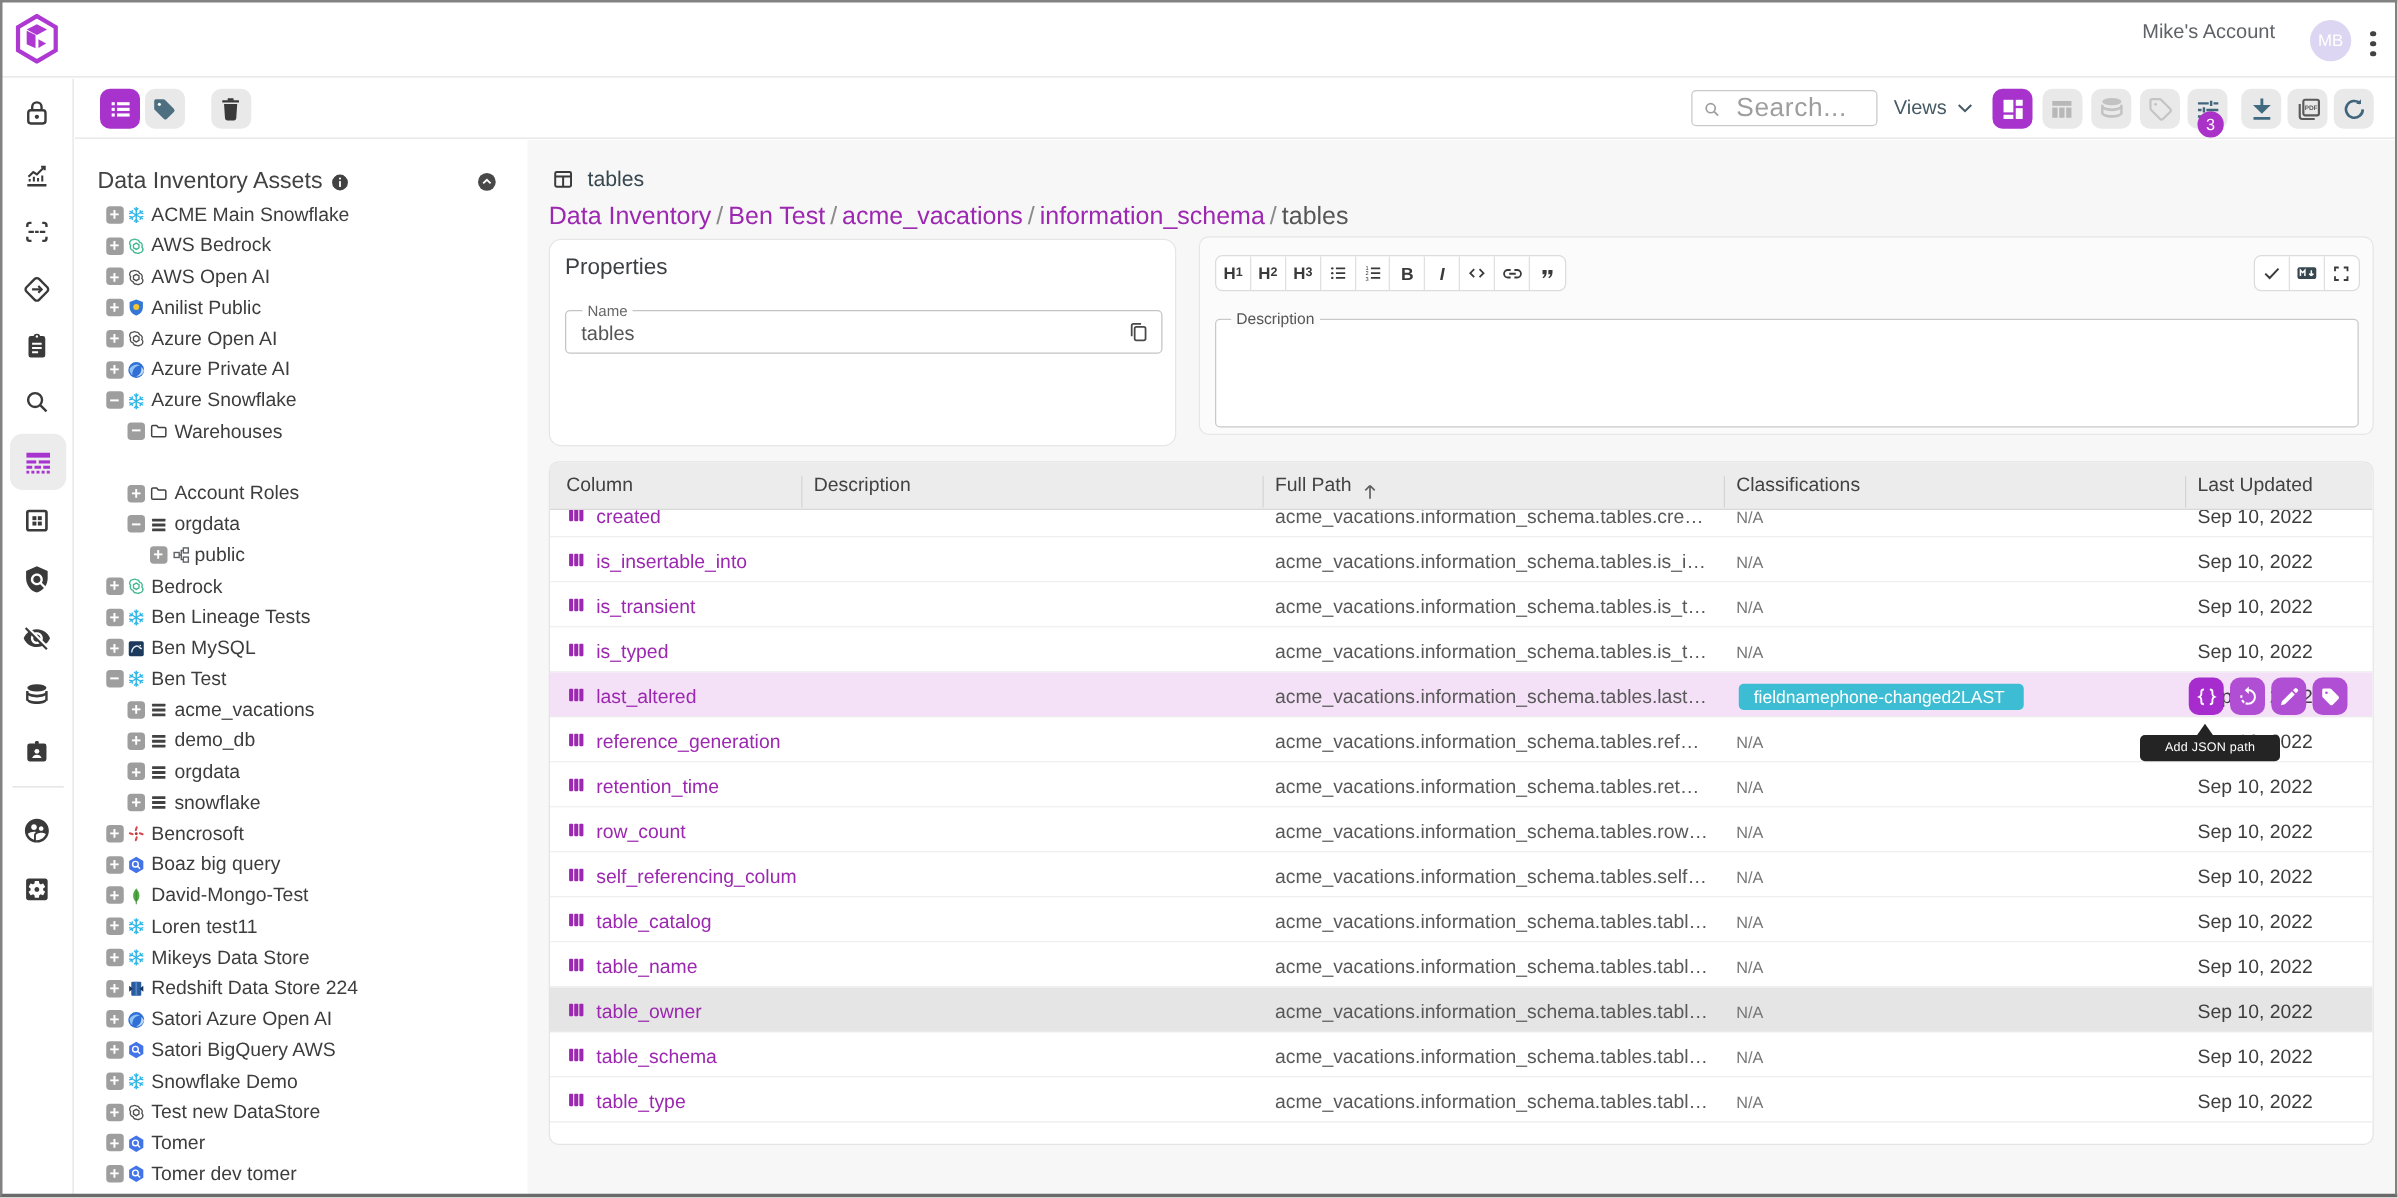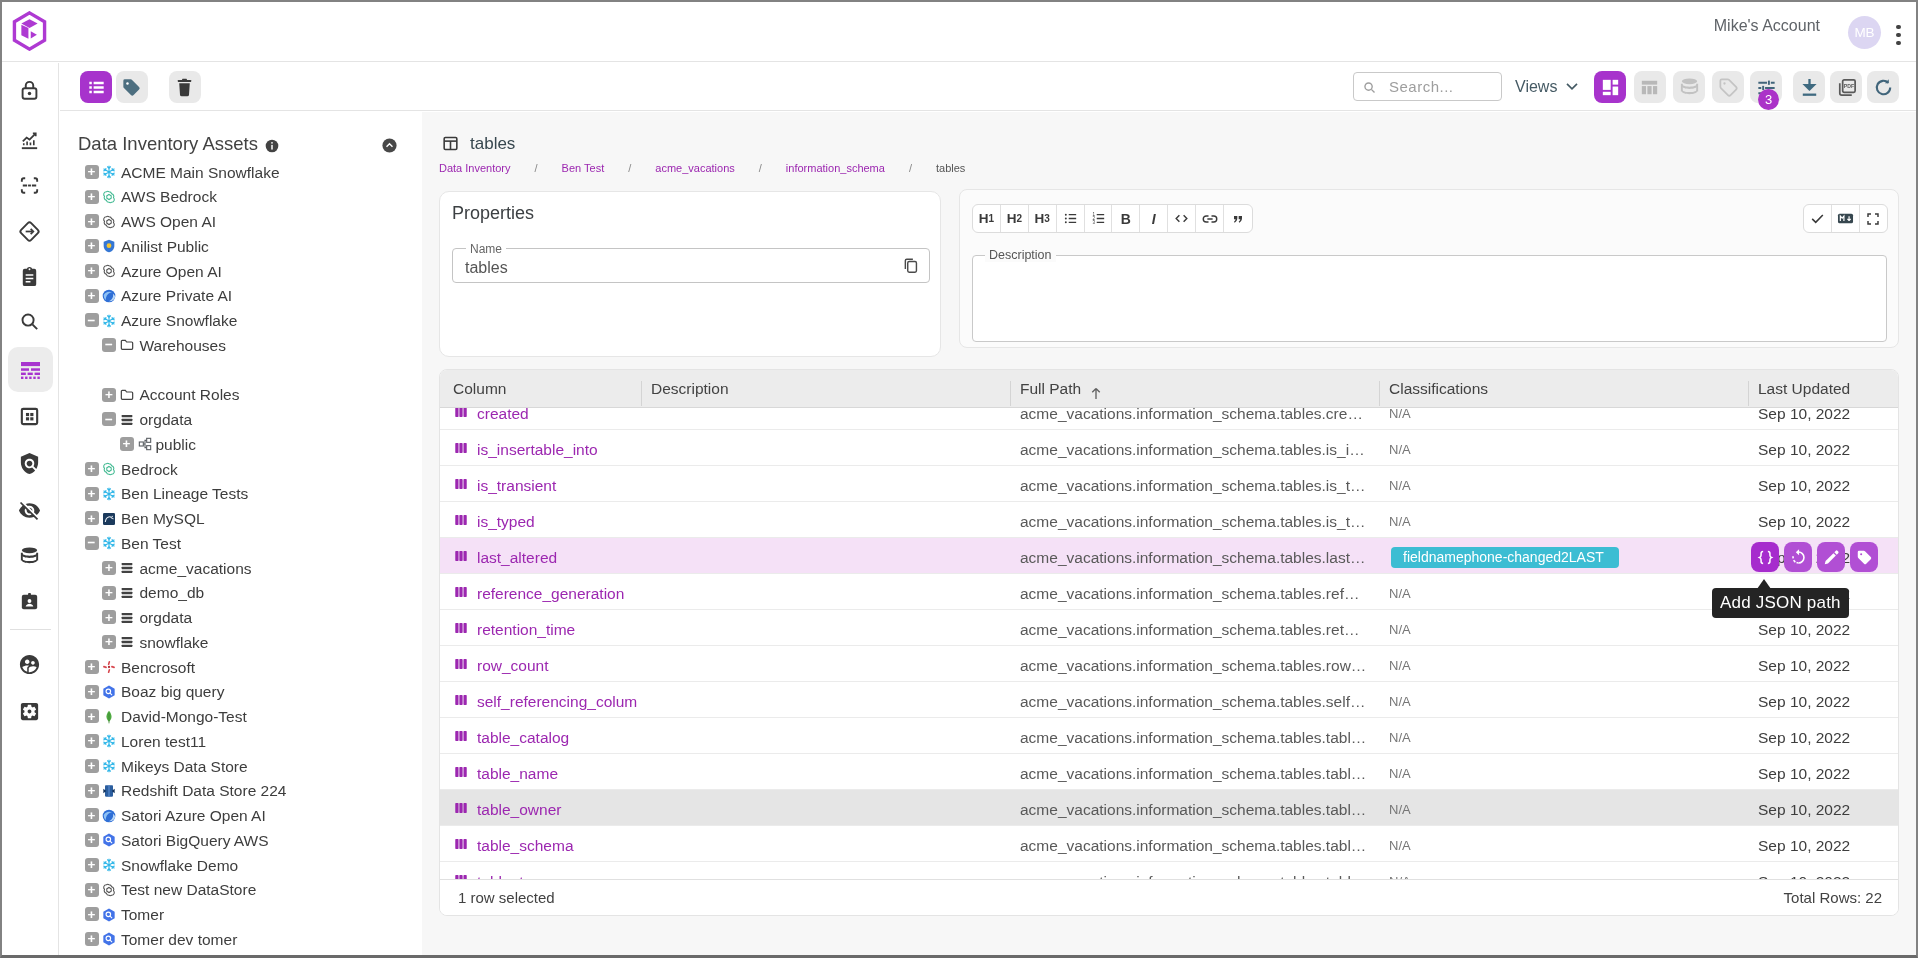--- a/index.html
+++ b/index.html
@@ -145,21 +145,21 @@
         <path d="M6.5 7.5h11l-.8 12a1.8 1.8 0 0 1-1.8 1.7H9.1a1.8 1.8 0 0 1-1.8-1.7z" fill="#3a3a3a"></path>
         <rect x="5" y="4.3" width="14" height="2" rx="0.5" fill="#3a3a3a"></rect>
         <rect x="9.5" y="2.8" width="5" height="2" rx="0.5" fill="#3a3a3a"></rect>
       </svg>
     </div>
 <div class="abs" style="left:1293px;top:9px;width:149px;height:29px;border:1px solid #c9c9c9;border-radius:4px;background:#fff">
       <div class="abs" style="left:8px;top:7px"><svg width="15" height="15" viewBox="0 0 24 24" style="">
           <circle cx="10.5" cy="10.5" r="5.8" fill="none" stroke="#9e9e9e" stroke-width="2.2"></circle>
           <path d="M15 15l5 5" stroke="#9e9e9e" stroke-width="2.2"></path>
         </svg></div>
-      <div class="abs" style="left:35px;top:0;height:27px;line-height:27px;font-size:15px;color:#9e9e9e;letter-spacing:.5px">Search...</div>
+      <div class="abs" style="left:35px;top:0;height:27px;line-height:27px;font-size:21px;color:#9e9e9e;letter-spacing:.5px">Search...</div>
     </div>
 <div class="abs" style="left:1455px;top:0;height:48px;display:flex;align-items:center;font-size:16px;color:#455a64">Views</div>
 <div class="abs" style="left:1502px;top:13px"><svg width="20" height="20" viewBox="0 0 24 24" style="">
         <path d="M6 9.5l6 6 6-6" fill="none" stroke="#455a64" stroke-width="2"></path>
       </svg></div>
 <div class="btn32" style="left:1534px;top:8px;background:#a733cc;border-radius:8px">
       <svg width="23" height="23" viewBox="0 0 24 24" style="">
         <rect x="4" y="4" width="8.2" height="10.5" fill="#fff"></rect>
         <rect x="14.2" y="4" width="5.8" height="5" fill="#fff"></rect>
         <rect x="4" y="16.5" width="8.2" height="3.5" fill="#fff"></rect>
@@ -499,21 +499,21 @@
 <span class="lbl" style="left:61px">Tomer dev tomer</span>
 </div>
 </div>
 <div class="main">
 <div class="abs" style="left:19px;top:22px"><svg width="19" height="19" viewBox="0 0 24 24" style="">
         <rect x="4" y="4.5" width="16" height="15" rx="1.5" fill="none" stroke="#3a3a3a" stroke-width="2"></rect>
         <path d="M4 9h16" stroke="#3a3a3a" stroke-width="2"></path>
         <path d="M12 9v10.5" stroke="#3a3a3a" stroke-width="2"></path>
       </svg></div>
 <div class="abs" style="left:48px;top:22px;font-size:17px;color:#37474f">tables</div>
-<div class="abs" style="left:17px;top:50px;font-size:11px;display:flex;gap:24px;align-items:center">
+<div class="abs" style="left:17px;top:50px;font-size:20px;display:flex;gap:4px;align-items:center">
       <span style="color:#9c27b0">Data Inventory</span>
       <span class="sep">/</span>
       <span style="color:#9c27b0">Ben Test</span>
       <span class="sep">/</span>
       <span style="color:#9c27b0">acme_vacations</span>
       <span class="sep">/</span>
       <span style="color:#9c27b0">information_schema</span>
       <span class="sep">/</span>
       <span style="color:#555">tables</span>
     </div>
@@ -781,22 +781,18 @@
         <span class="abs" style="left:647px;top:14px"><svg width="18" height="18" viewBox="0 0 24 24" style="">
             <path d="M12 20V6M12 6l-5 5M12 6l5 5" stroke="#616161" stroke-width="1.8" fill="none"></path>
           </svg></span>
         <span class="abs" style="left:949px;top:0;height:38px;line-height:38px;font-size:15.5px;color:#424242">Classifications</span>
         <span class="abs" style="left:1318px;top:0;height:38px;line-height:38px;font-size:15.5px;color:#424242">Last Updated</span>
         <div class="abs" style="left:201px;top:11px;width:1px;height:25px;background:#d4d4d4"></div>
         <div class="abs" style="left:570px;top:11px;width:1px;height:25px;background:#d4d4d4"></div>
         <div class="abs" style="left:939px;top:11px;width:1px;height:25px;background:#d4d4d4"></div>
         <div class="abs" style="left:1308px;top:11px;width:1px;height:25px;background:#d4d4d4"></div>
       </div>
-<div class="abs" style="left:0;bottom:0;width:1458px;height:36px;background:#fff;border-top:1px solid #e0e0e0;z-index:5">
-        <span class="abs" style="left:18px;top:0;height:35px;line-height:35px;font-size:15px;color:#424242">1 row selected</span>
-        <span class="abs" style="right:16px;top:0;height:35px;line-height:35px;font-size:15px;color:#424242">Total Rows: 22</span>
-      </div>
 </div>
 <div class="abs" style="left:1290px;top:476px;z-index:20">
       <div style="position:absolute;left:45px;top:-9px;width:0;height:0;border:7px solid transparent;border-bottom:10px solid #232323;border-top:none"></div>
-      <div style="background:#242424;color:#fff;font-size:17px;border-radius:4px;padding:5px 8px;letter-spacing:.2px;white-space:nowrap">Add JSON path</div>
+      <div style="background:#242424;color:#fff;font-size:10px;border-radius:4px;padding:5px 20px;letter-spacing:.2px;white-space:nowrap">Add JSON path</div>
     </div>
 </div>
 <div class="frame"></div>
 </body></html>

